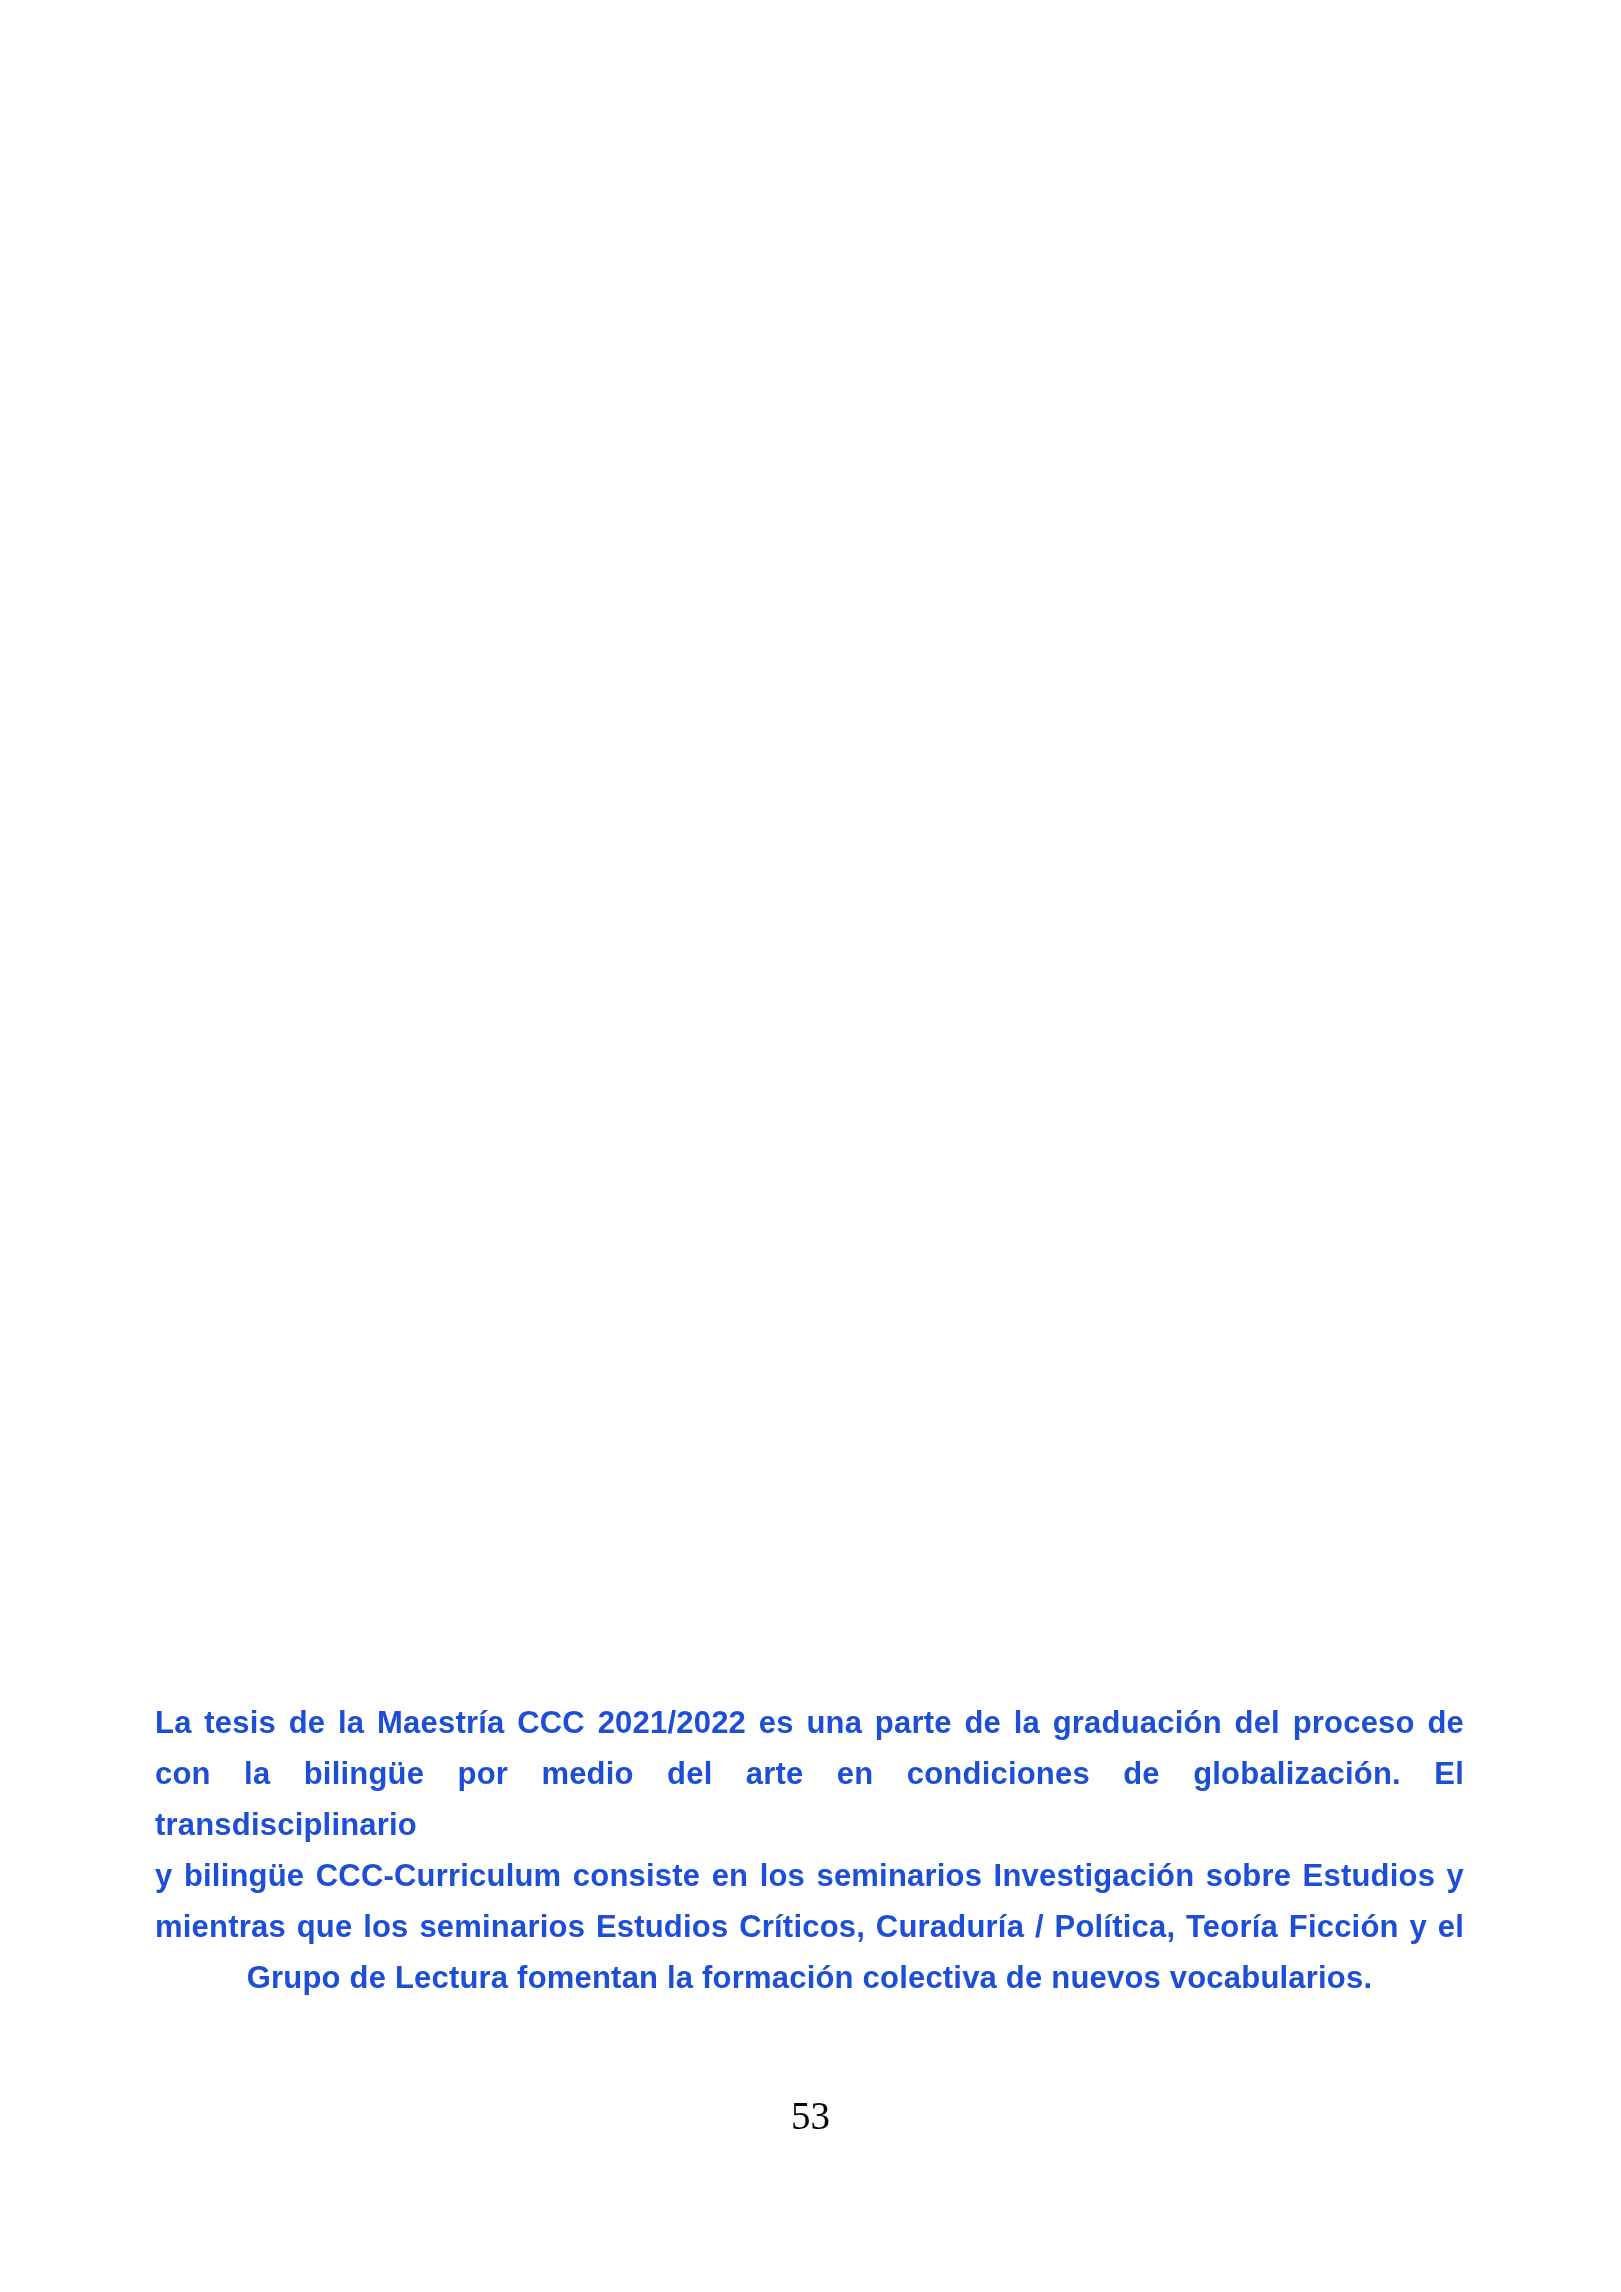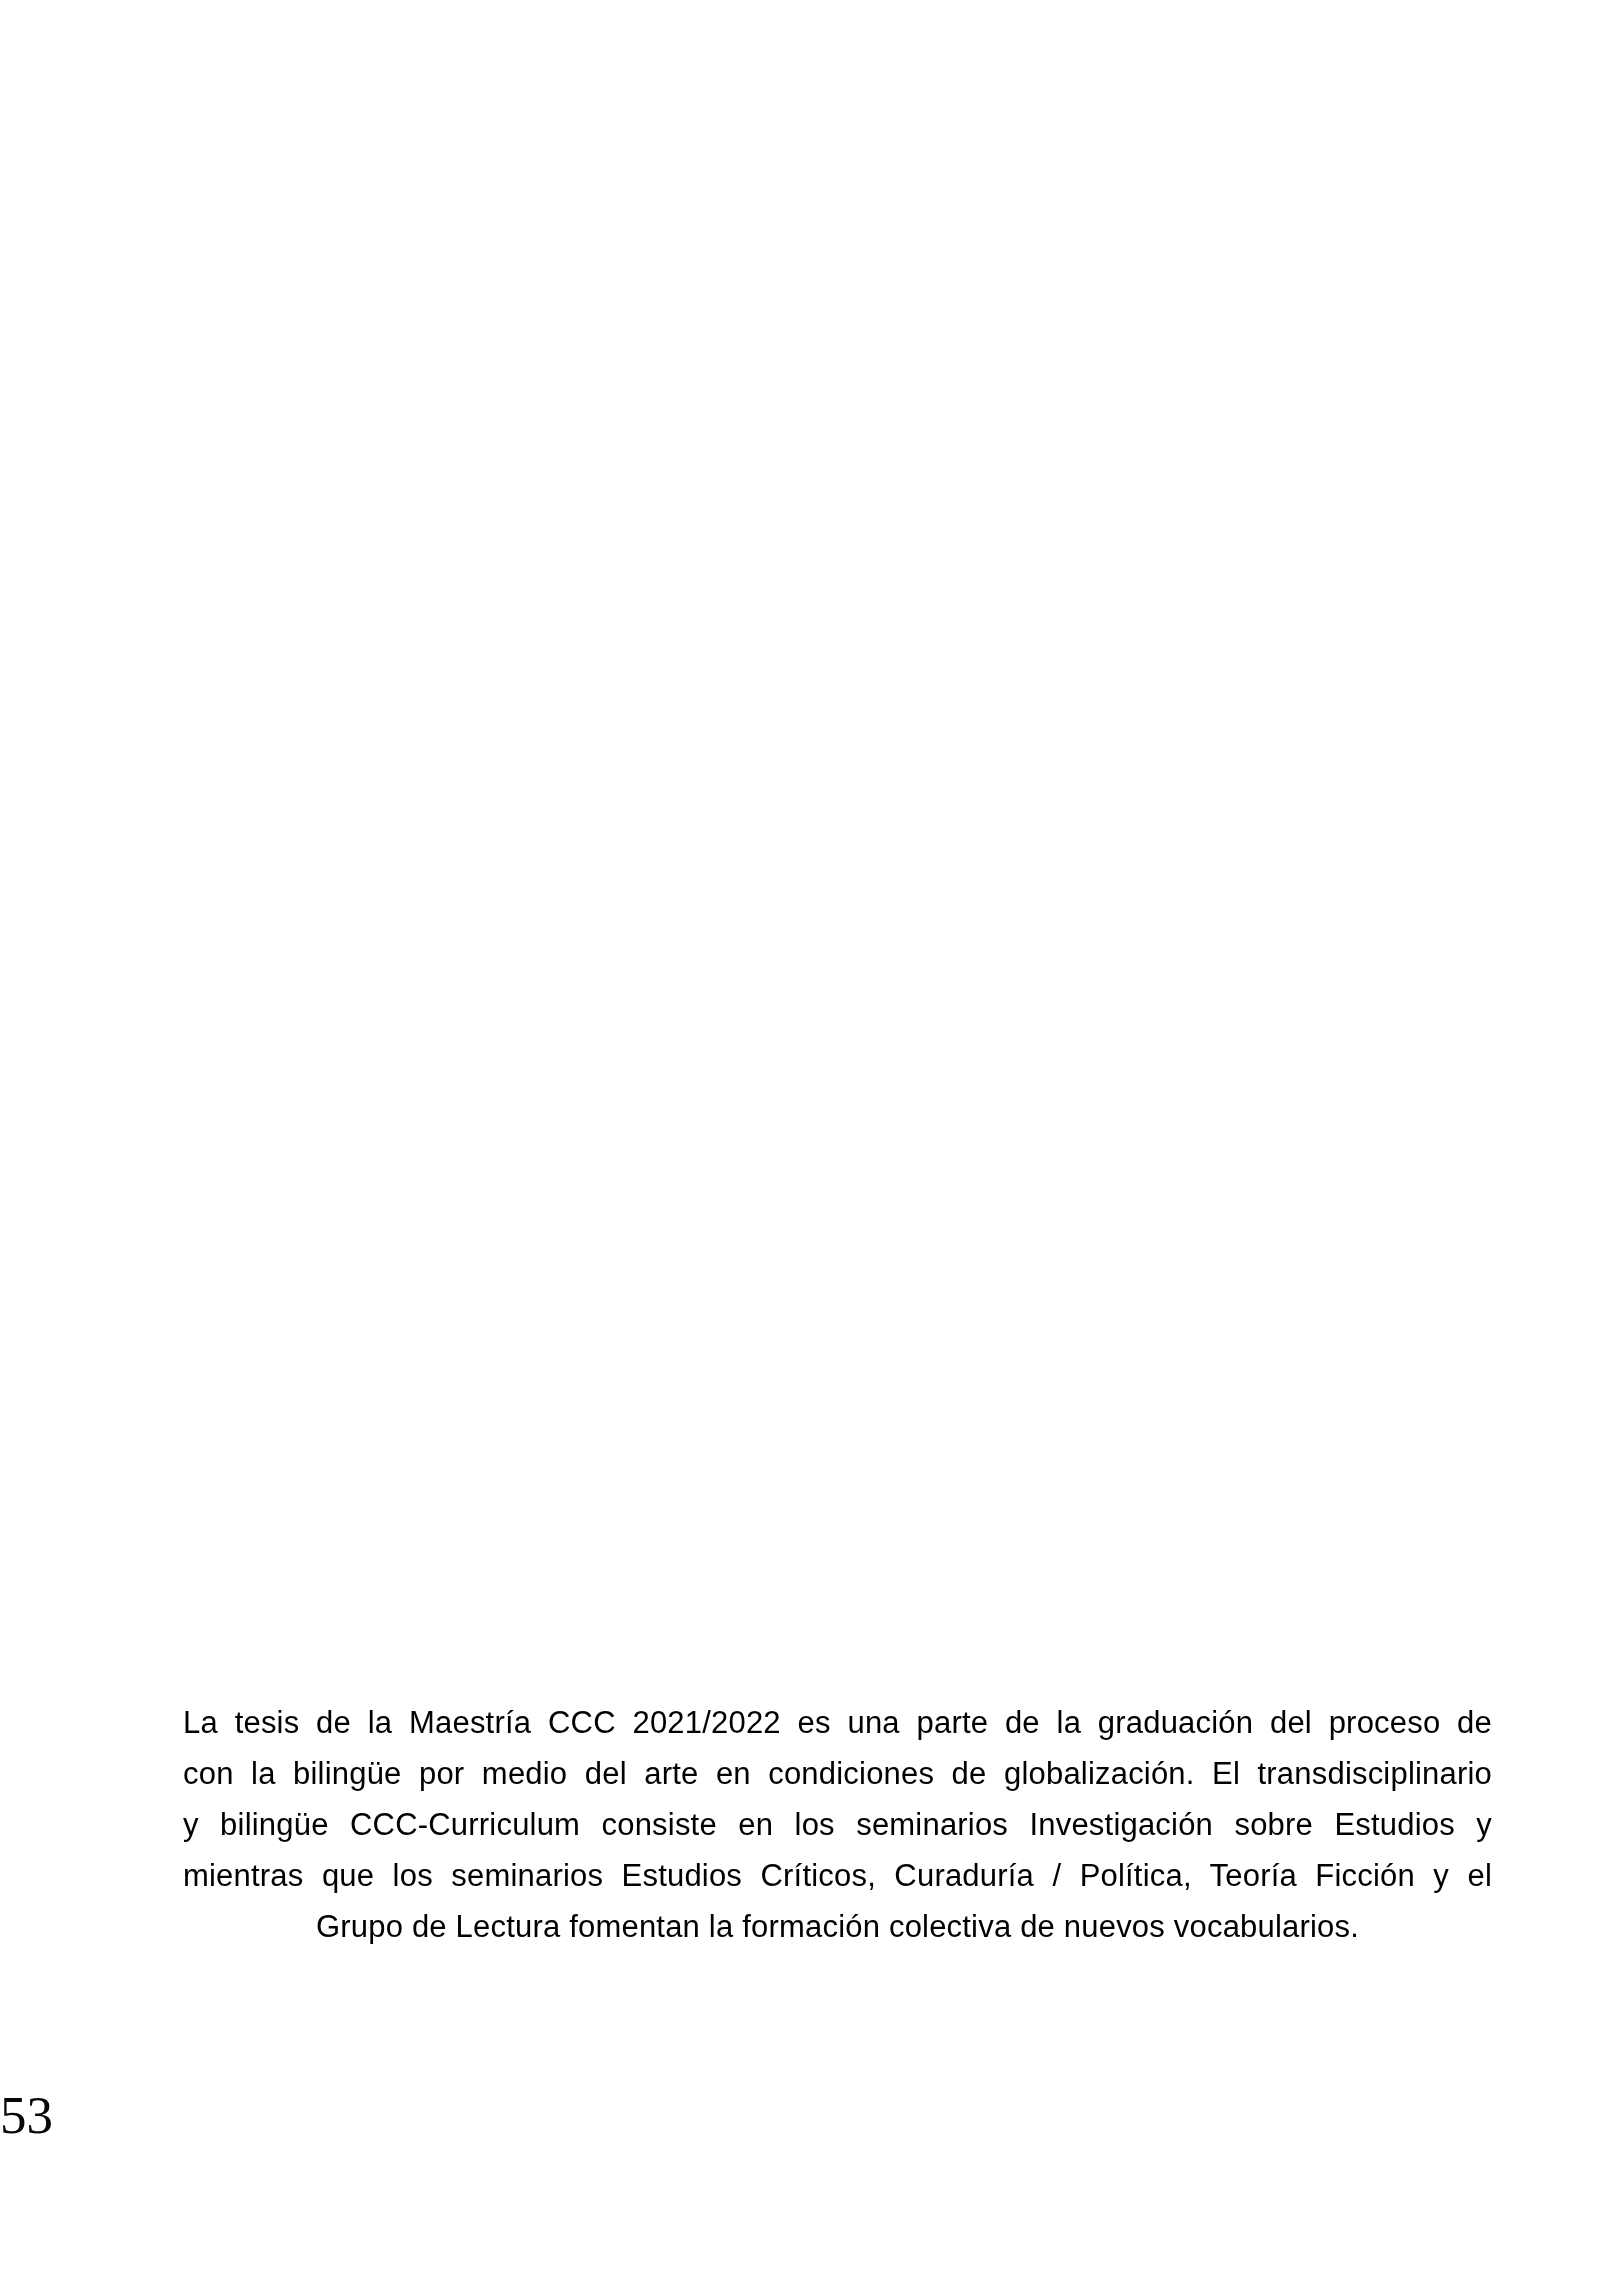--- a/index.html
+++ b/index.html
@@ -15,43 +15,42 @@
     overflow: hidden;
   }
   .paragraph {
     position: absolute;
     left: 155px;
     top: 1697px;
     width: 1309px;
     font-family: "Liberation Sans", "DejaVu Sans", sans-serif;
     font-size: 31px;
     line-height: 51px;
-    font-weight: 400;
+    font-weight: 700;
     letter-spacing: 0.2px;
-    color: #000000;
-    margin-left: 28px;
+    color: #1d4ed8;
   }
   .line {
     width: 100%;
   }
   .line.just {
     text-align: justify;
     text-align-last: justify;
   }
   .line.last {
     text-align: center;
   }
   .page-number {
     position: absolute;
     left: 0;
     top: 2096px;
     width: 100%;
-    text-align: left;
+    text-align: center;
     font-family: "Liberation Serif", "DejaVu Serif", serif;
-    font-size: 53px;
+    font-size: 39px;
     line-height: 39px;
     color: #060606;
   }
 </style>
 </head>
 <body>
 
 <div class="page">
   <div class="paragraph">
     <div class="line just">La tesis de la Maestría CCC 2021/2022 es una parte de la graduación del proceso de</div>

